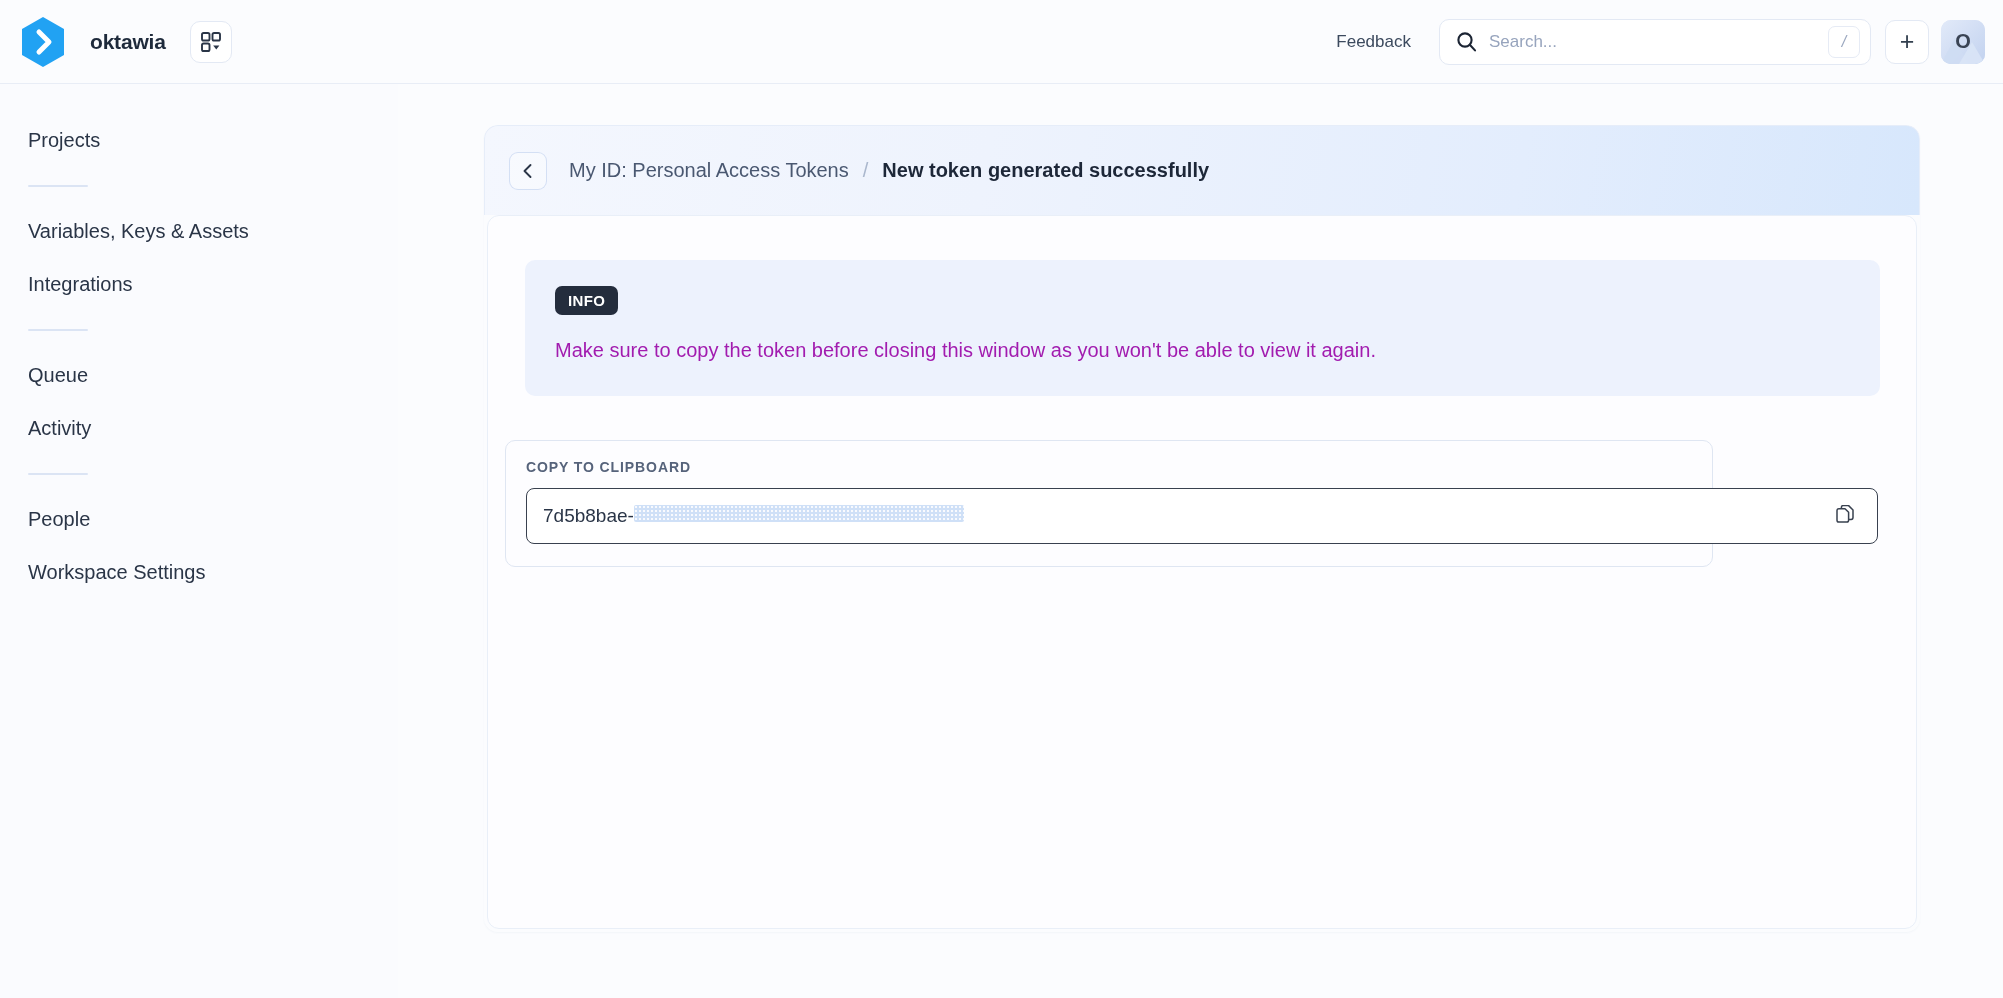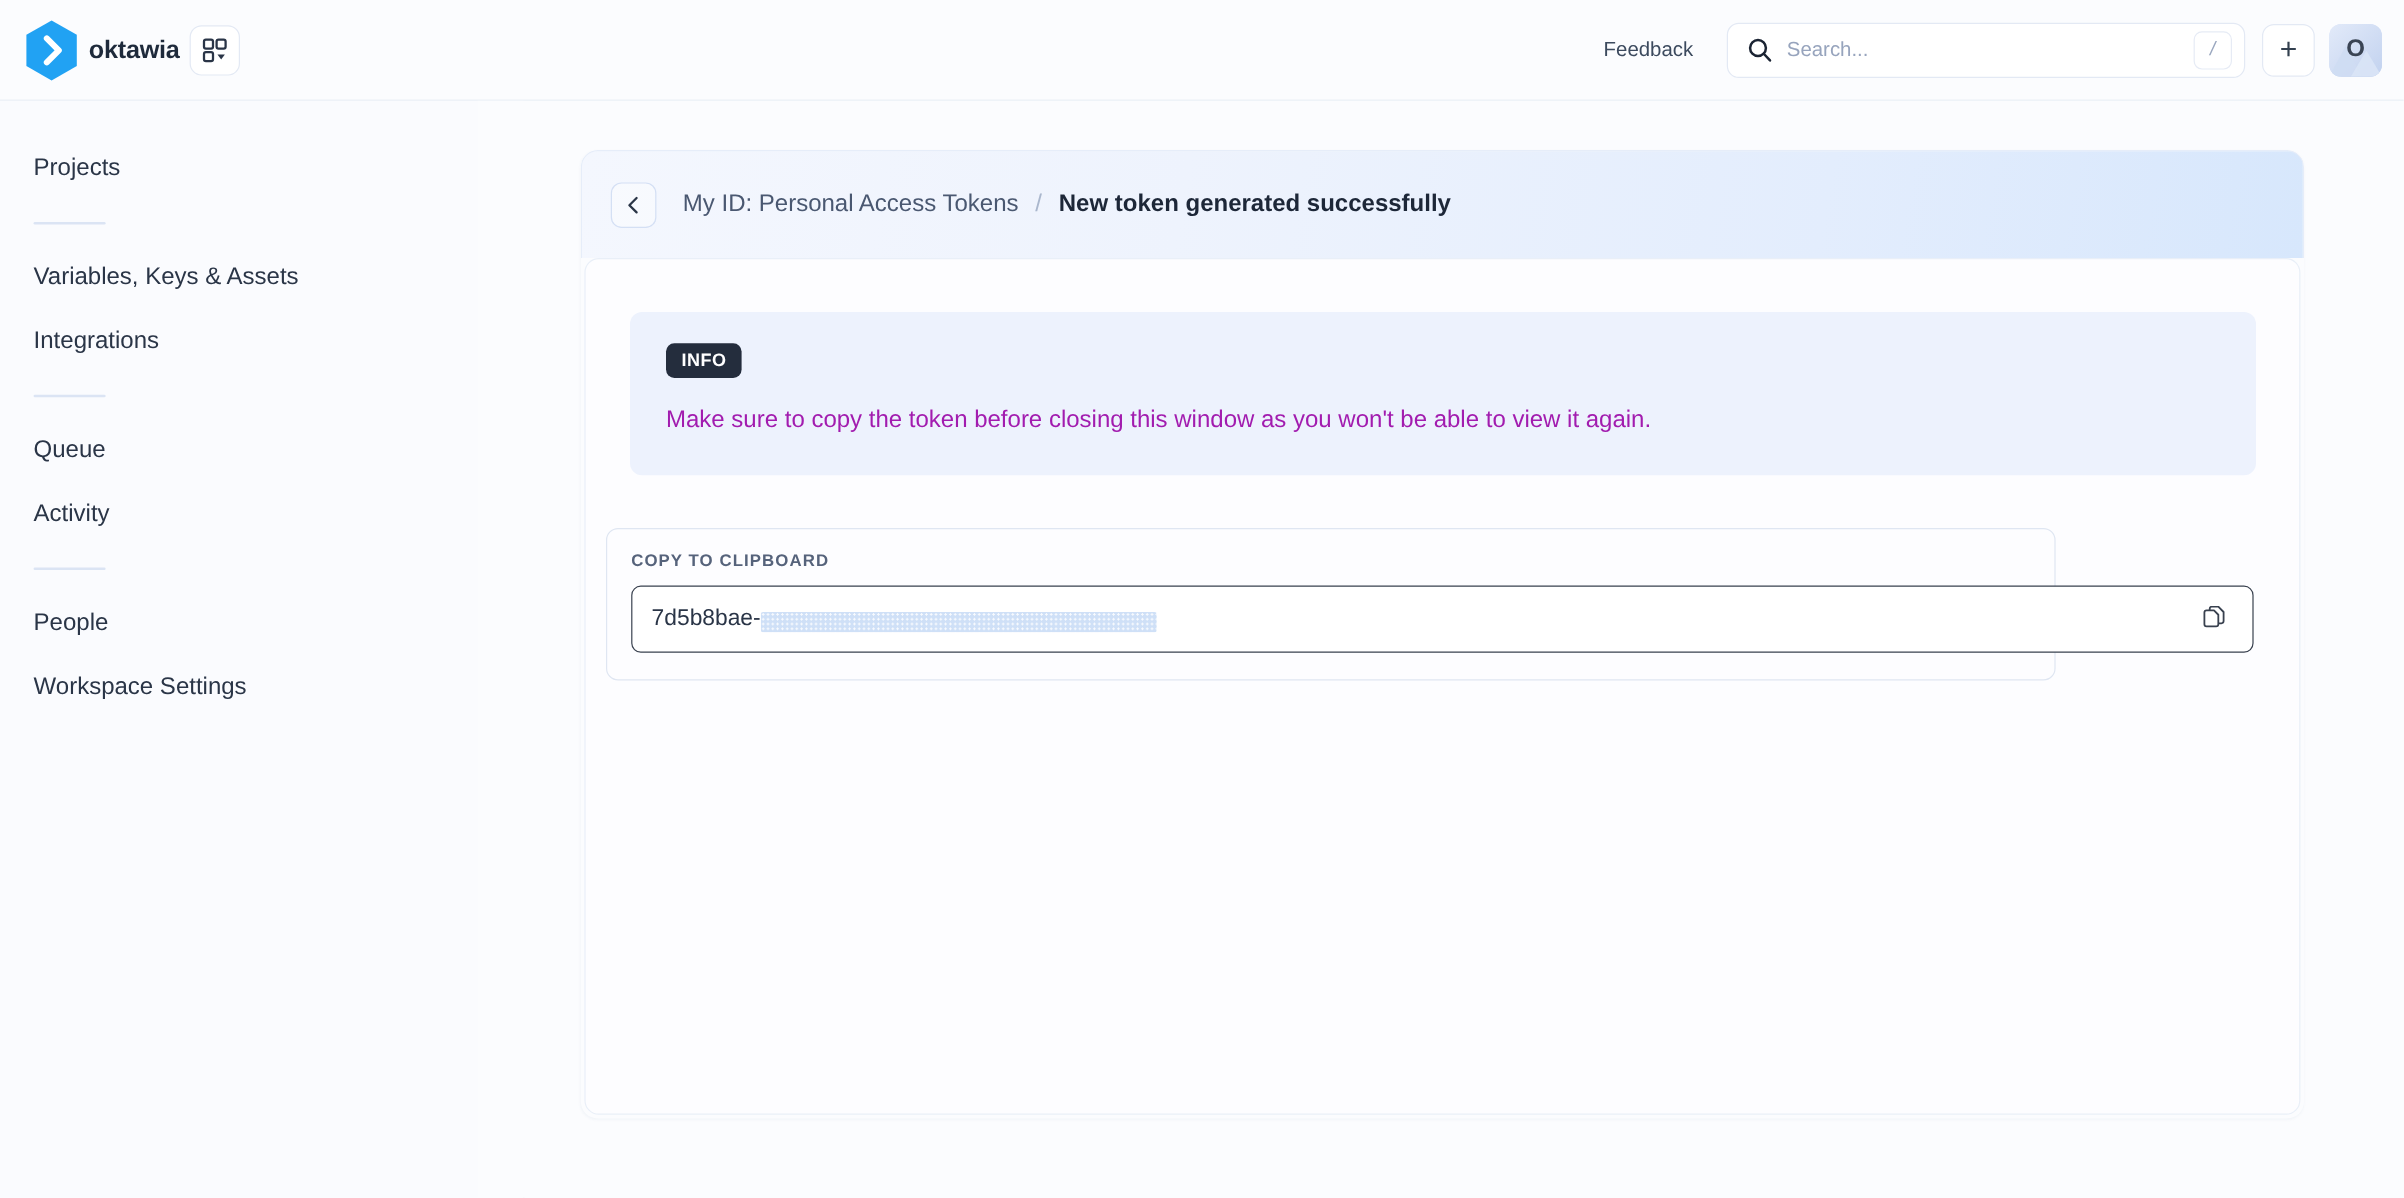--- a/index.html
+++ b/index.html
@@ -26,21 +26,21 @@
     height: 84px;
     background: #fbfcfe;
     border-bottom: 1px solid #e8edf6;
     display: flex;
     align-items: center;
   }
   #brand {
     display: flex;
     align-items: center;
     margin-left: 20px;
-    gap: 8px;
+    gap: 24px;
   }
   .logo-hex {
     width: 46px; height: 52px;
     position: relative;
     display: flex; align-items: center; justify-content: center;
   }
   .logo-hex svg { display: block; }
   .brand-name {
     font-size: 21px;
     font-weight: 700;
@@ -283,21 +283,21 @@
     border: 1px solid #39414f;
     border-radius: 8px;
     background: #ffffff;
     display: flex;
     align-items: center;
     padding: 0 18px 0 16px;
   }
   .token-value {
     flex: 1 1 auto;
     display: flex;
-    align-items: flex-end;
+    align-items: flex-start;
     font-size: 19px;
     color: #2a3547;
     overflow: hidden;
     white-space: nowrap;
   }
   .token-redacted {
     display: inline-block;
     height: 17px;
     width: 330px;
     margin-left: 0px;

